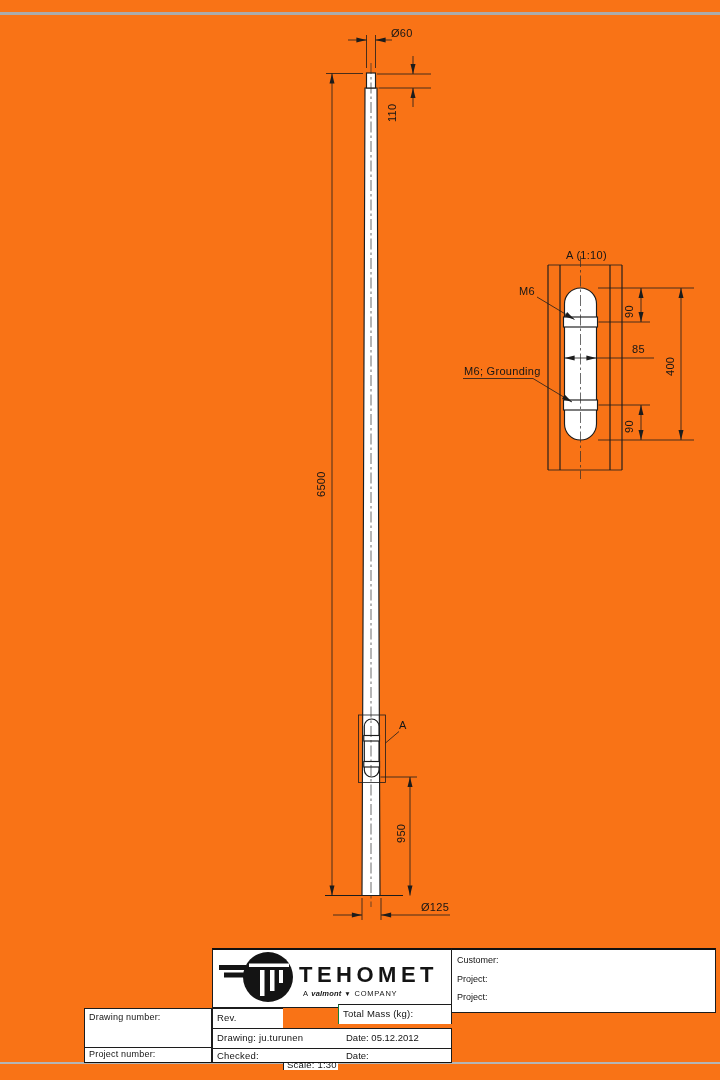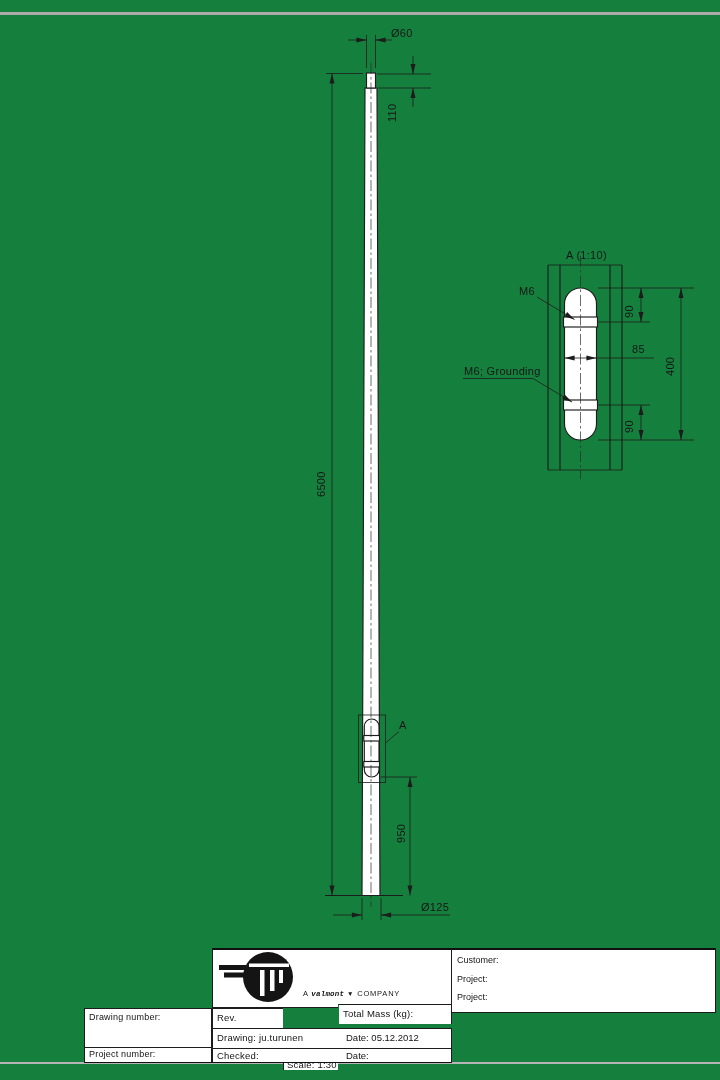--- a/index.html
+++ b/index.html
@@ -1,16 +1,16 @@
 <!DOCTYPE html>
 <html><head>
 <meta charset="utf-8">
 <style>
   html,body{margin:0;padding:0;background:#ffffff;}
-  .page{position:relative;width:720px;height:1080px;background:#15803d;overflow:hidden;
+  .page{position:relative;width:720px;height:1080px;background:#f97316;overflow:hidden;
         font-family:"Liberation Sans",sans-serif;color:#141414;}
   .edge{position:absolute;left:0;width:720px;}
   .edge.top{top:12px;height:2.5px;background:#ababab;}
   .edge.bottom{top:1062px;height:1.5px;background:#b5b5b5;}
   svg.drawing{position:absolute;left:0;top:0;}
   svg.drawing text{font-family:"Liberation Sans",sans-serif;font-size:11px;fill:#161616;letter-spacing:0.3px;}
   .ol{stroke:#1c1c1c;stroke-width:1.15;fill:#ffffff;}
   line.ol,path.ol{fill:none;}
   .thin{stroke:#1c1c1c;stroke-width:0.8;fill:none;}
   .cl{stroke:#2b2b2b;stroke-width:0.7;stroke-dasharray:11 3 2.5 3;fill:none;}
@@ -31,21 +31,21 @@
   .pn-box{left:0;top:100px;width:128px;height:15px;border:1px solid #1c1c1c;border-top:none;border-bottom:1.5px solid #111;}
   .lbl{position:absolute;left:4px;top:3px;white-space:nowrap;letter-spacing:0.2px;font-size:9.5px;}
   .lbl.small{font-size:9px;}
   .val-date{position:absolute;left:133px;top:3px;font-size:9.5px;white-space:nowrap;}
   .prod-label{position:absolute;left:8px;top:6px;font-size:9.5px;}
   .prod-line{position:absolute;left:63px;white-space:nowrap;font-family:"DejaVu Sans Mono",monospace;
              font-size:10.5px;letter-spacing:0.3px;}
   .brand{position:absolute;left:86px;top:12px;font-size:22px;font-weight:bold;letter-spacing:4.5px;
          transform:scaleY(1.0);white-space:nowrap;}
   .tagline{position:absolute;left:90px;top:39px;font-size:7.5px;letter-spacing:0.8px;white-space:nowrap;}
-  .tagline .v{font-weight:bold;font-style:italic;letter-spacing:0.2px;font-family:Liberation Mono, monospace;}
+  .tagline .v{font-weight:bold;font-style:italic;letter-spacing:0.2px;}
   .tagline .tri{font-size:6.5px;}
   .logo-svg{position:absolute;left:0;top:0;}
 </style>
 </head>
 <body>
 
 <div class="page">
 
   <div class="edge top"></div>
   <div class="edge bottom"></div>
@@ -176,20 +176,21 @@
     <div class="cell logo-box">
       <svg class="logo-svg" width="238" height="56" viewBox="0 0 238 56">
         <circle cx="55" cy="27" r="25" fill="#141414"></circle>
         <rect x="36" y="13.5" width="40" height="3.5" fill="#ffffff"></rect>
         <rect x="47" y="20" width="4.5" height="26" fill="#ffffff"></rect>
         <rect x="57" y="20" width="4.5" height="21" fill="#ffffff"></rect>
         <rect x="66" y="20" width="4" height="13" fill="#ffffff"></rect>
         <rect x="6" y="15" width="27" height="5" fill="#141414"></rect>
         <rect x="11" y="22.5" width="22" height="5" fill="#141414"></rect>
       </svg>
+      <div class="brand">TEHOMET</div>
       <div class="tagline">
         <span>A</span>
         <span class="v">valmont</span>
         <span class="tri">▼</span>
         <span>COMPANY</span>
       </div>
     </div>
 
     <div class="cell cust-box">
       <div class="row" style="top:1px;">Customer:</div>

